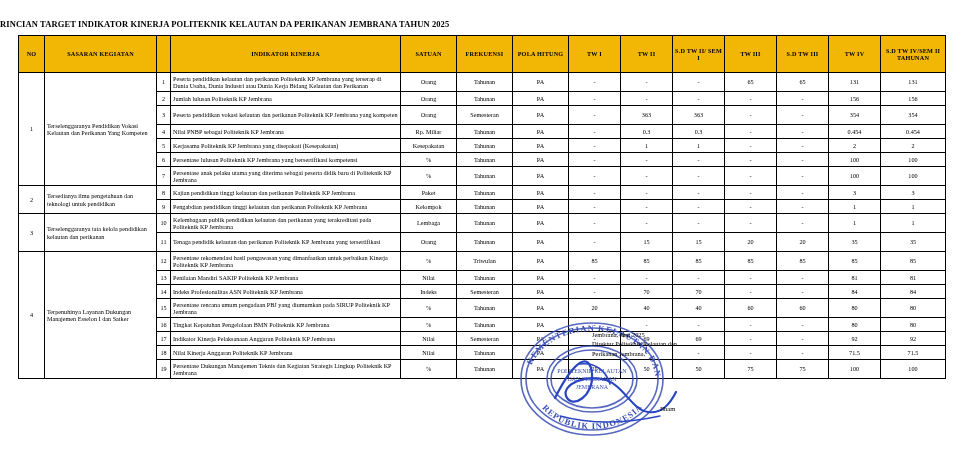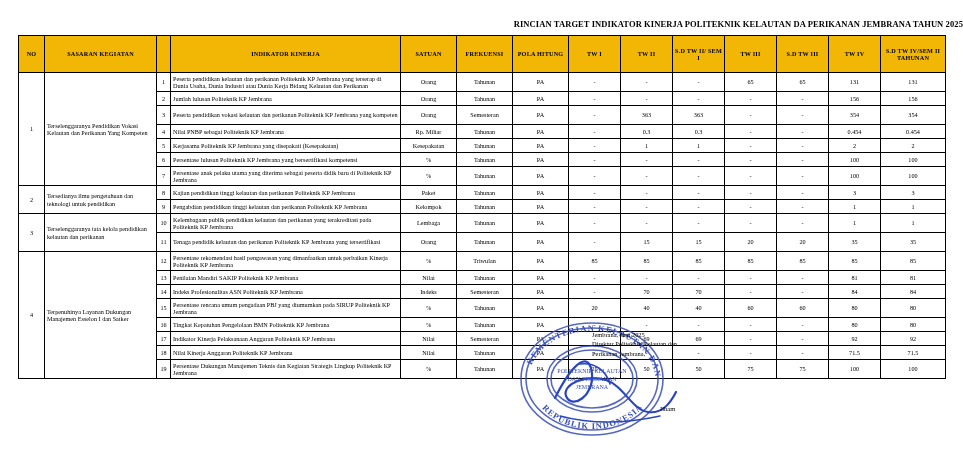--- a/index.html
+++ b/index.html
@@ -9,21 +9,21 @@
   }
   body {
     width: 963px;
     height: 458px;
     font-family: "Liberation Serif", serif;
     color: #000;
     position: relative;
     overflow: hidden;
   }
   .page-title {
-    text-align: right;
+    text-align: left;
     font-weight: bold;
     font-size: 8.5px;
     letter-spacing: 0.1px;
     margin-top: 19px;
     margin-bottom: 6px;
   }
   .table-wrap {
     padding: 0 18px;
   }
   table.rincian {

